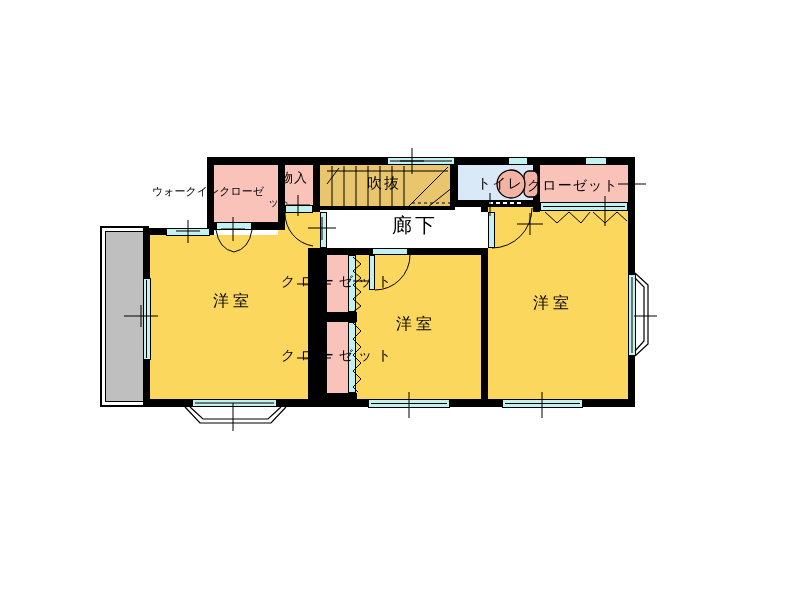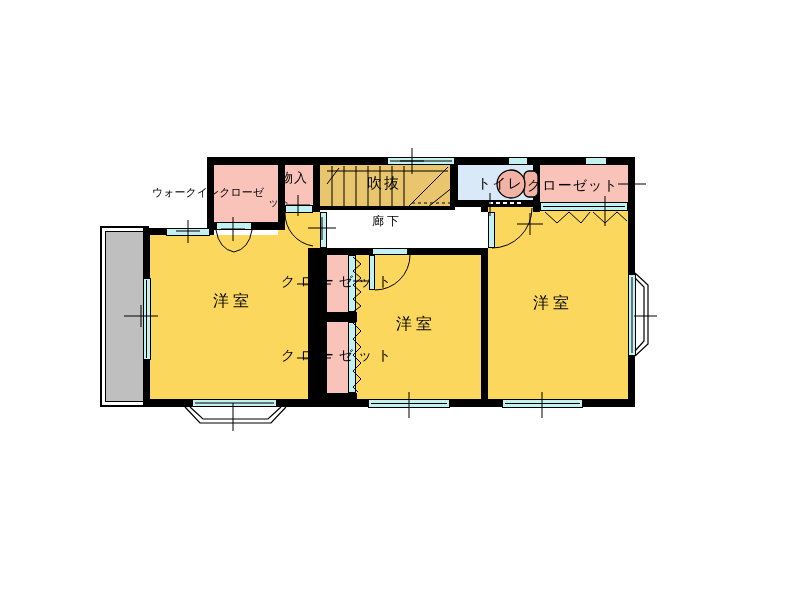--- a/index.html
+++ b/index.html
@@ -159,26 +159,26 @@
         <path d="M297,358 H331"></path>
       <path d="M409,392 V418"></path>
       <path d="M542,392 V418"></path>
       <path d="M233,403 V431"></path>
       <path d="M634,316 H657"></path>
       <path d="M618,184 H646"></path>
       <path d="M353,281 H368"></path>
     </g>
   </svg>
 
-  <div class="lbl" style="left:152px;top:187px;font-size:11px;">ウォークインクローゼ</div>
+  <div class="lbl" style="left:152px;top:187px;font-size:11px;font-family:Liberation Mono, monospace;">ウォークインクローゼ</div>
   <div class="lbl" style="left:268px;top:197px;font-size:11px;">ット</div>
   <div class="lbl" style="left:280px;top:171px;font-size:13px;letter-spacing:1px;">物入</div>
   <div class="lbl" style="left:367px;top:176px;font-size:15px;letter-spacing:2px;">吹抜</div>
   <div class="lbl" style="left:477px;top:176px;font-size:14px;letter-spacing:1px;">トイレ</div>
   <div class="lbl" style="left:527px;top:178px;font-size:14px;letter-spacing:1px;">クローゼット</div>
-  <div class="lbl" style="left:372px;top:215px;font-size:12px;letter-spacing:3px;">廊下</div>
+  <div class="lbl" style="left:392px;top:215px;font-size:20px;letter-spacing:3px;">廊下</div>
   <div class="lbl" style="left:281px;top:274px;font-size:14px;letter-spacing:5px;">クローゼット</div>
   <div class="lbl" style="left:281px;top:348px;font-size:14px;letter-spacing:5px;">クローゼット</div>
   <div class="lbl" style="left:213px;top:293px;font-size:16px;letter-spacing:4px;">洋室</div>
   <div class="lbl" style="left:396px;top:316px;font-size:16px;letter-spacing:4px;">洋室</div>
   <div class="lbl" style="left:533px;top:295px;font-size:16px;letter-spacing:4px;">洋室</div>
 
 </div>
 
 </body></html>

